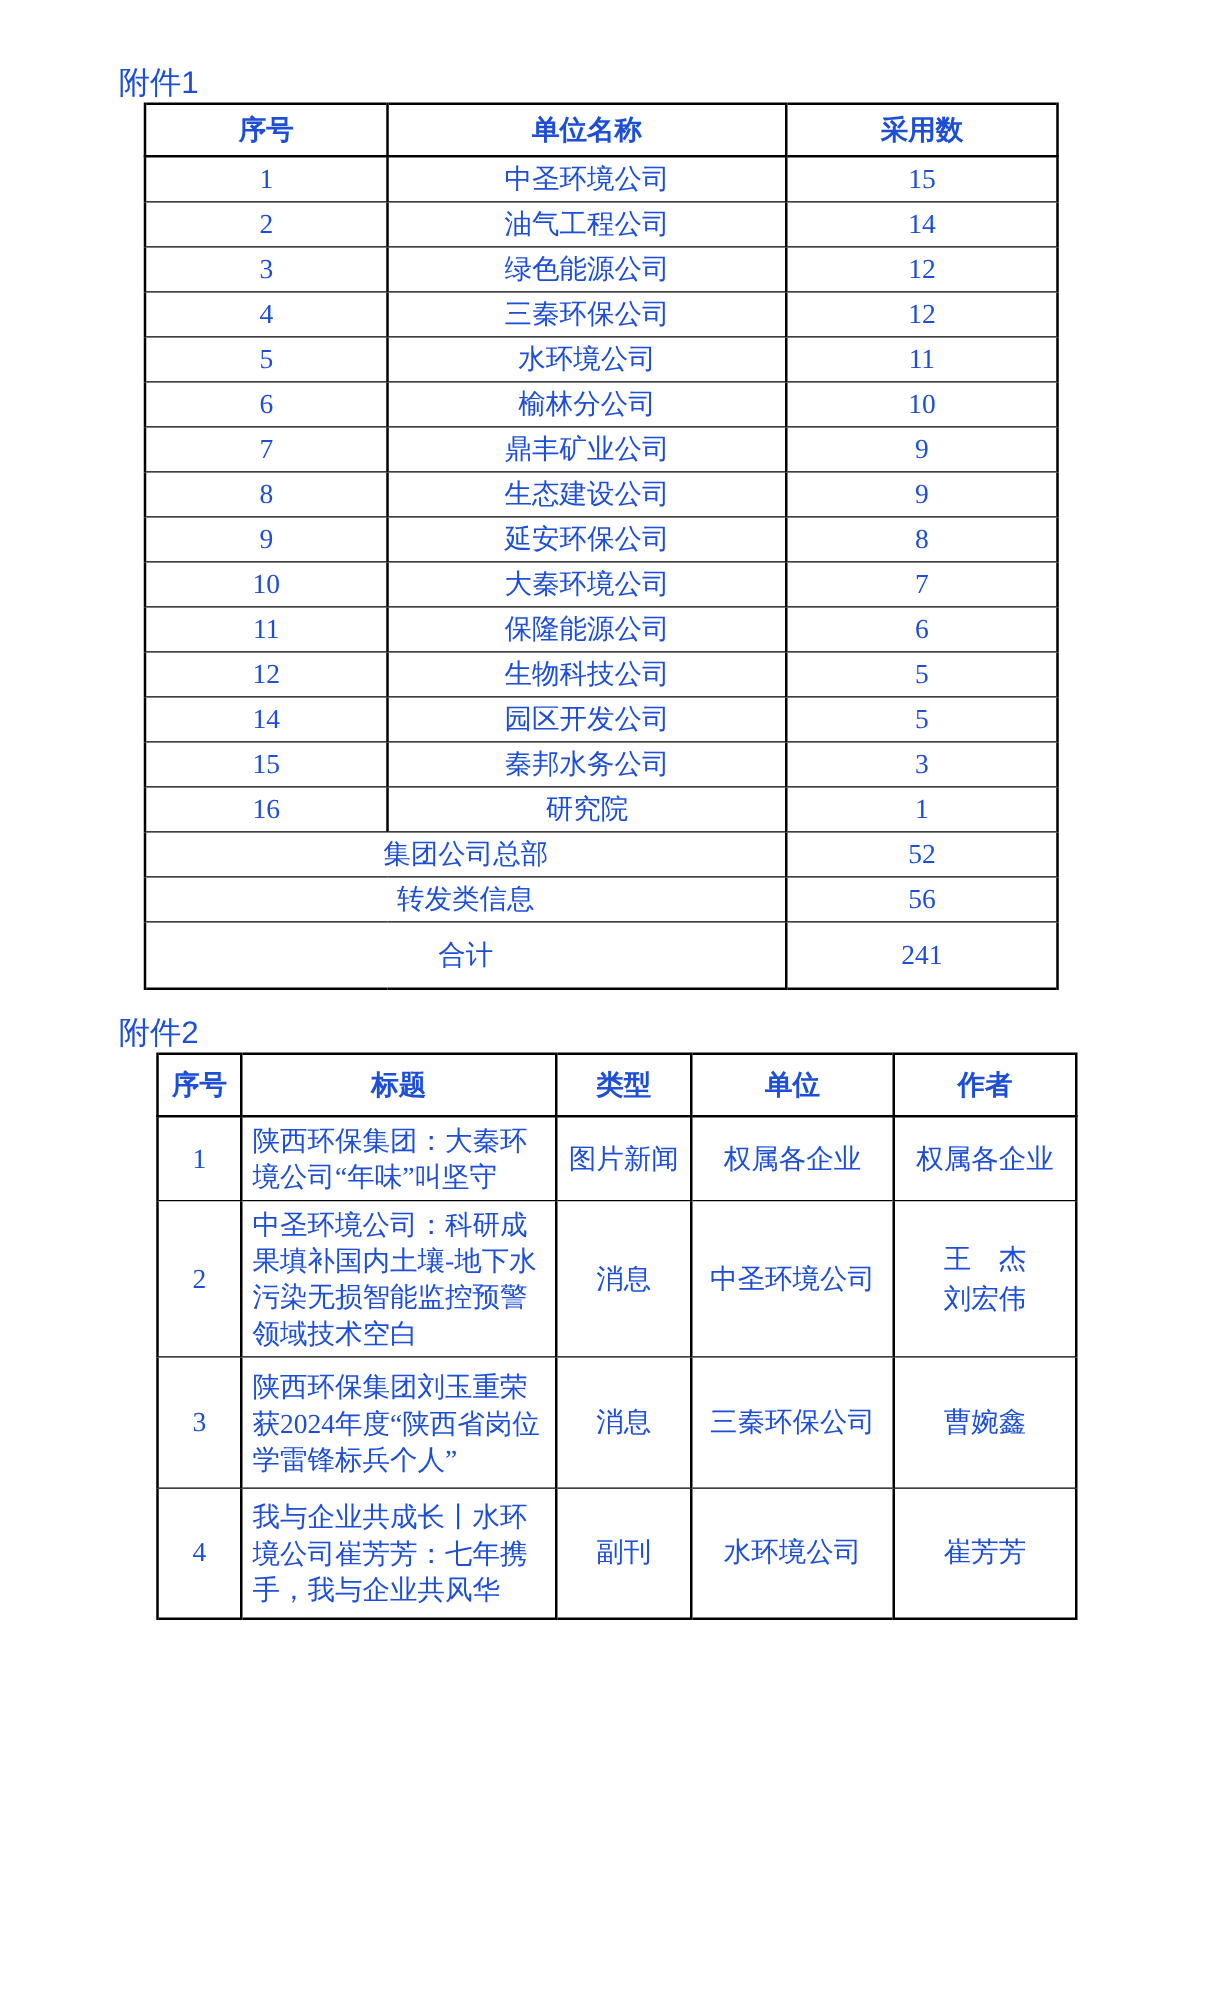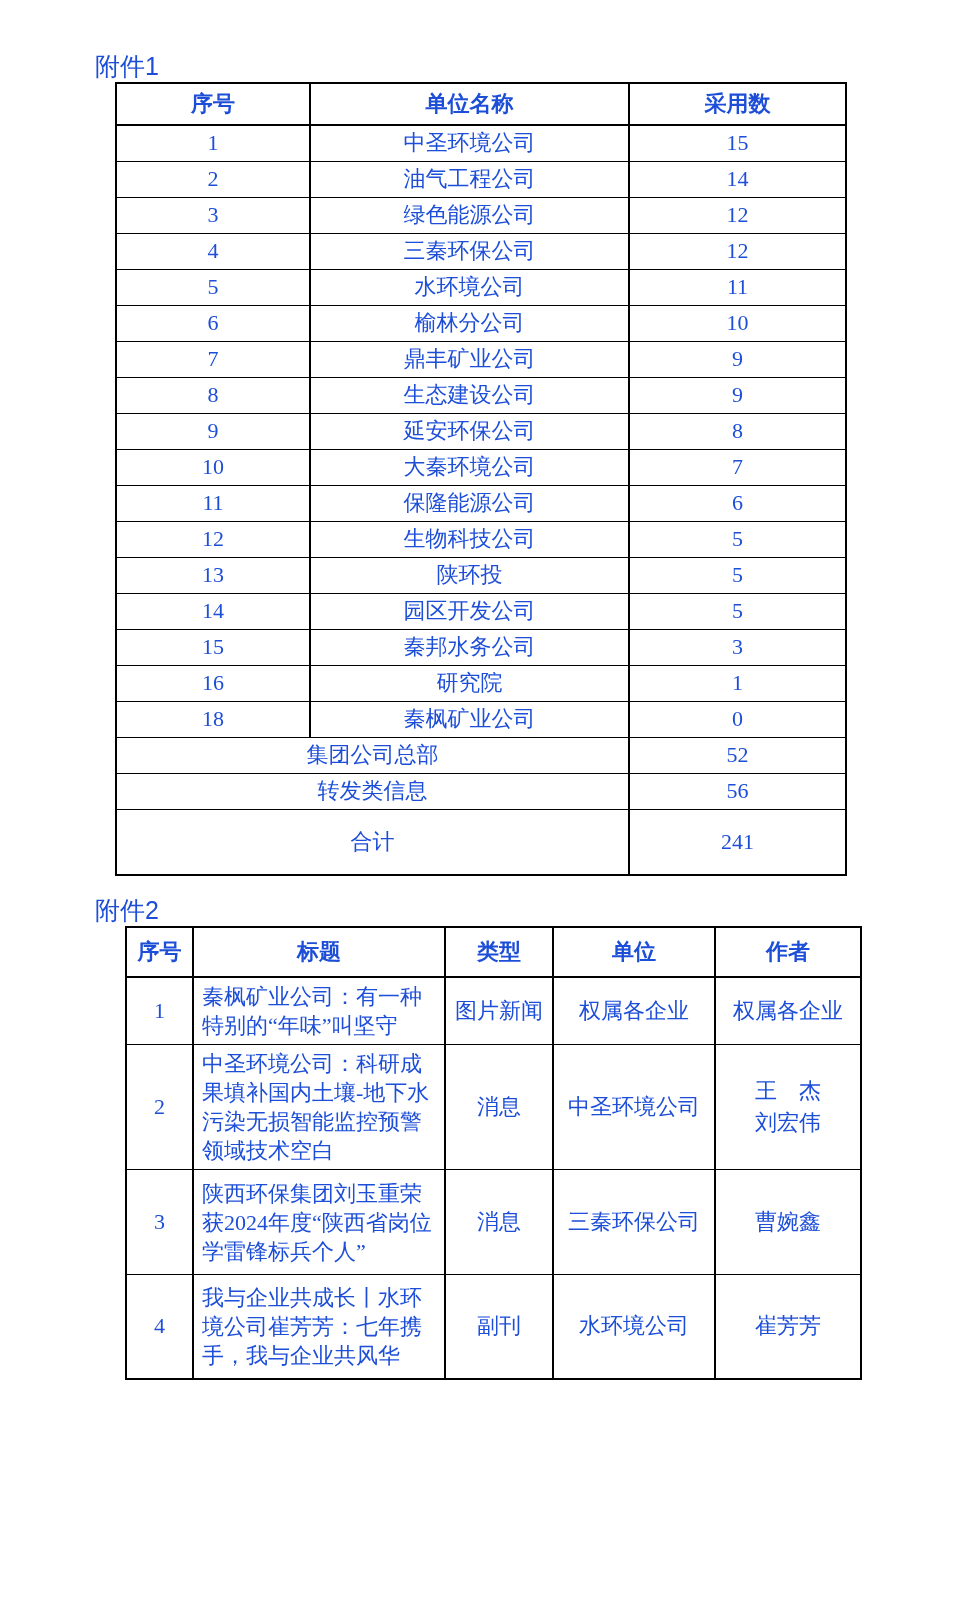--- a/index.html
+++ b/index.html
@@ -48,21 +48,21 @@
     font-weight: 600;
     border-bottom-width: 2px;
   }
   
   #table1 { width: 730px; margin-left: 115px; }
   #table1 .c1 { width: 194px; }
   #table1 .c2 { width: 319px; }
   #table1 .c3 { width: 217px; }
   #table1 th { height: 42px; }
   #table1 td { height: 36px; }
-  #table1 tr.total-row td { height: 66px; }
+  #table1 tr.total-row td { height: 54px; }
   
   #table2 { width: 735px; margin-left: 125px; }
   #table2 .c1 { width: 67px; }
   #table2 .c2 { width: 252px; }
   #table2 .c3 { width: 108px; }
   #table2 .c4 { width: 162px; }
   #table2 .c5 { width: 146px; }
   #table2 th { height: 50px; }
   #table2 tr.r1 td { height: 59px; }
   #table2 tr.r2 td { height: 117px; }
@@ -154,43 +154,33 @@
           <td>11</td>
           <td>保隆能源公司</td>
           <td>6</td>
         </tr>
       <tr>
           <td>12</td>
           <td>生物科技公司</td>
           <td>5</td>
         </tr>
       <tr>
-          <td>13</td>
-          <td>陕环投</td>
-          <td>5</td>
-        </tr>
-      <tr>
           <td>14</td>
           <td>园区开发公司</td>
           <td>5</td>
         </tr>
       <tr>
           <td>15</td>
           <td>秦邦水务公司</td>
           <td>3</td>
         </tr>
       <tr>
           <td>16</td>
           <td>研究院</td>
           <td>1</td>
-        </tr>
-      <tr>
-          <td>18</td>
-          <td>秦枫矿业公司</td>
-          <td>0</td>
         </tr>
       <tr>
           <td colspan="2">集团公司总部</td>
           <td>52</td>
         </tr>
       <tr>
           <td colspan="2">转发类信息</td>
           <td>56</td>
         </tr>
       <tr class="total-row">
@@ -215,21 +205,21 @@
         <th>序号</th>
         <th>标题</th>
         <th>类型</th>
         <th>单位</th>
         <th>作者</th>
       </tr>
     </thead>
     <tbody>
       <tr class="r1">
         <td>1</td>
-        <td class="cell-title">秦枫矿业公司：有一种特别的“年味”叫坚守</td>
+        <td class="cell-title">陕西环保集团：大秦环境公司“年味”叫坚守</td>
         <td>图片新闻</td>
         <td>权属各企业</td>
         <td class="cell-author">权属各企业</td>
       </tr>
       <tr class="r2">
         <td>2</td>
         <td class="cell-title">中圣环境公司：科研成果填补国内土壤-地下水污染无损智能监控预警领域技术空白</td>
         <td>消息</td>
         <td>中圣环境公司</td>
         <td class="cell-author">王　杰

